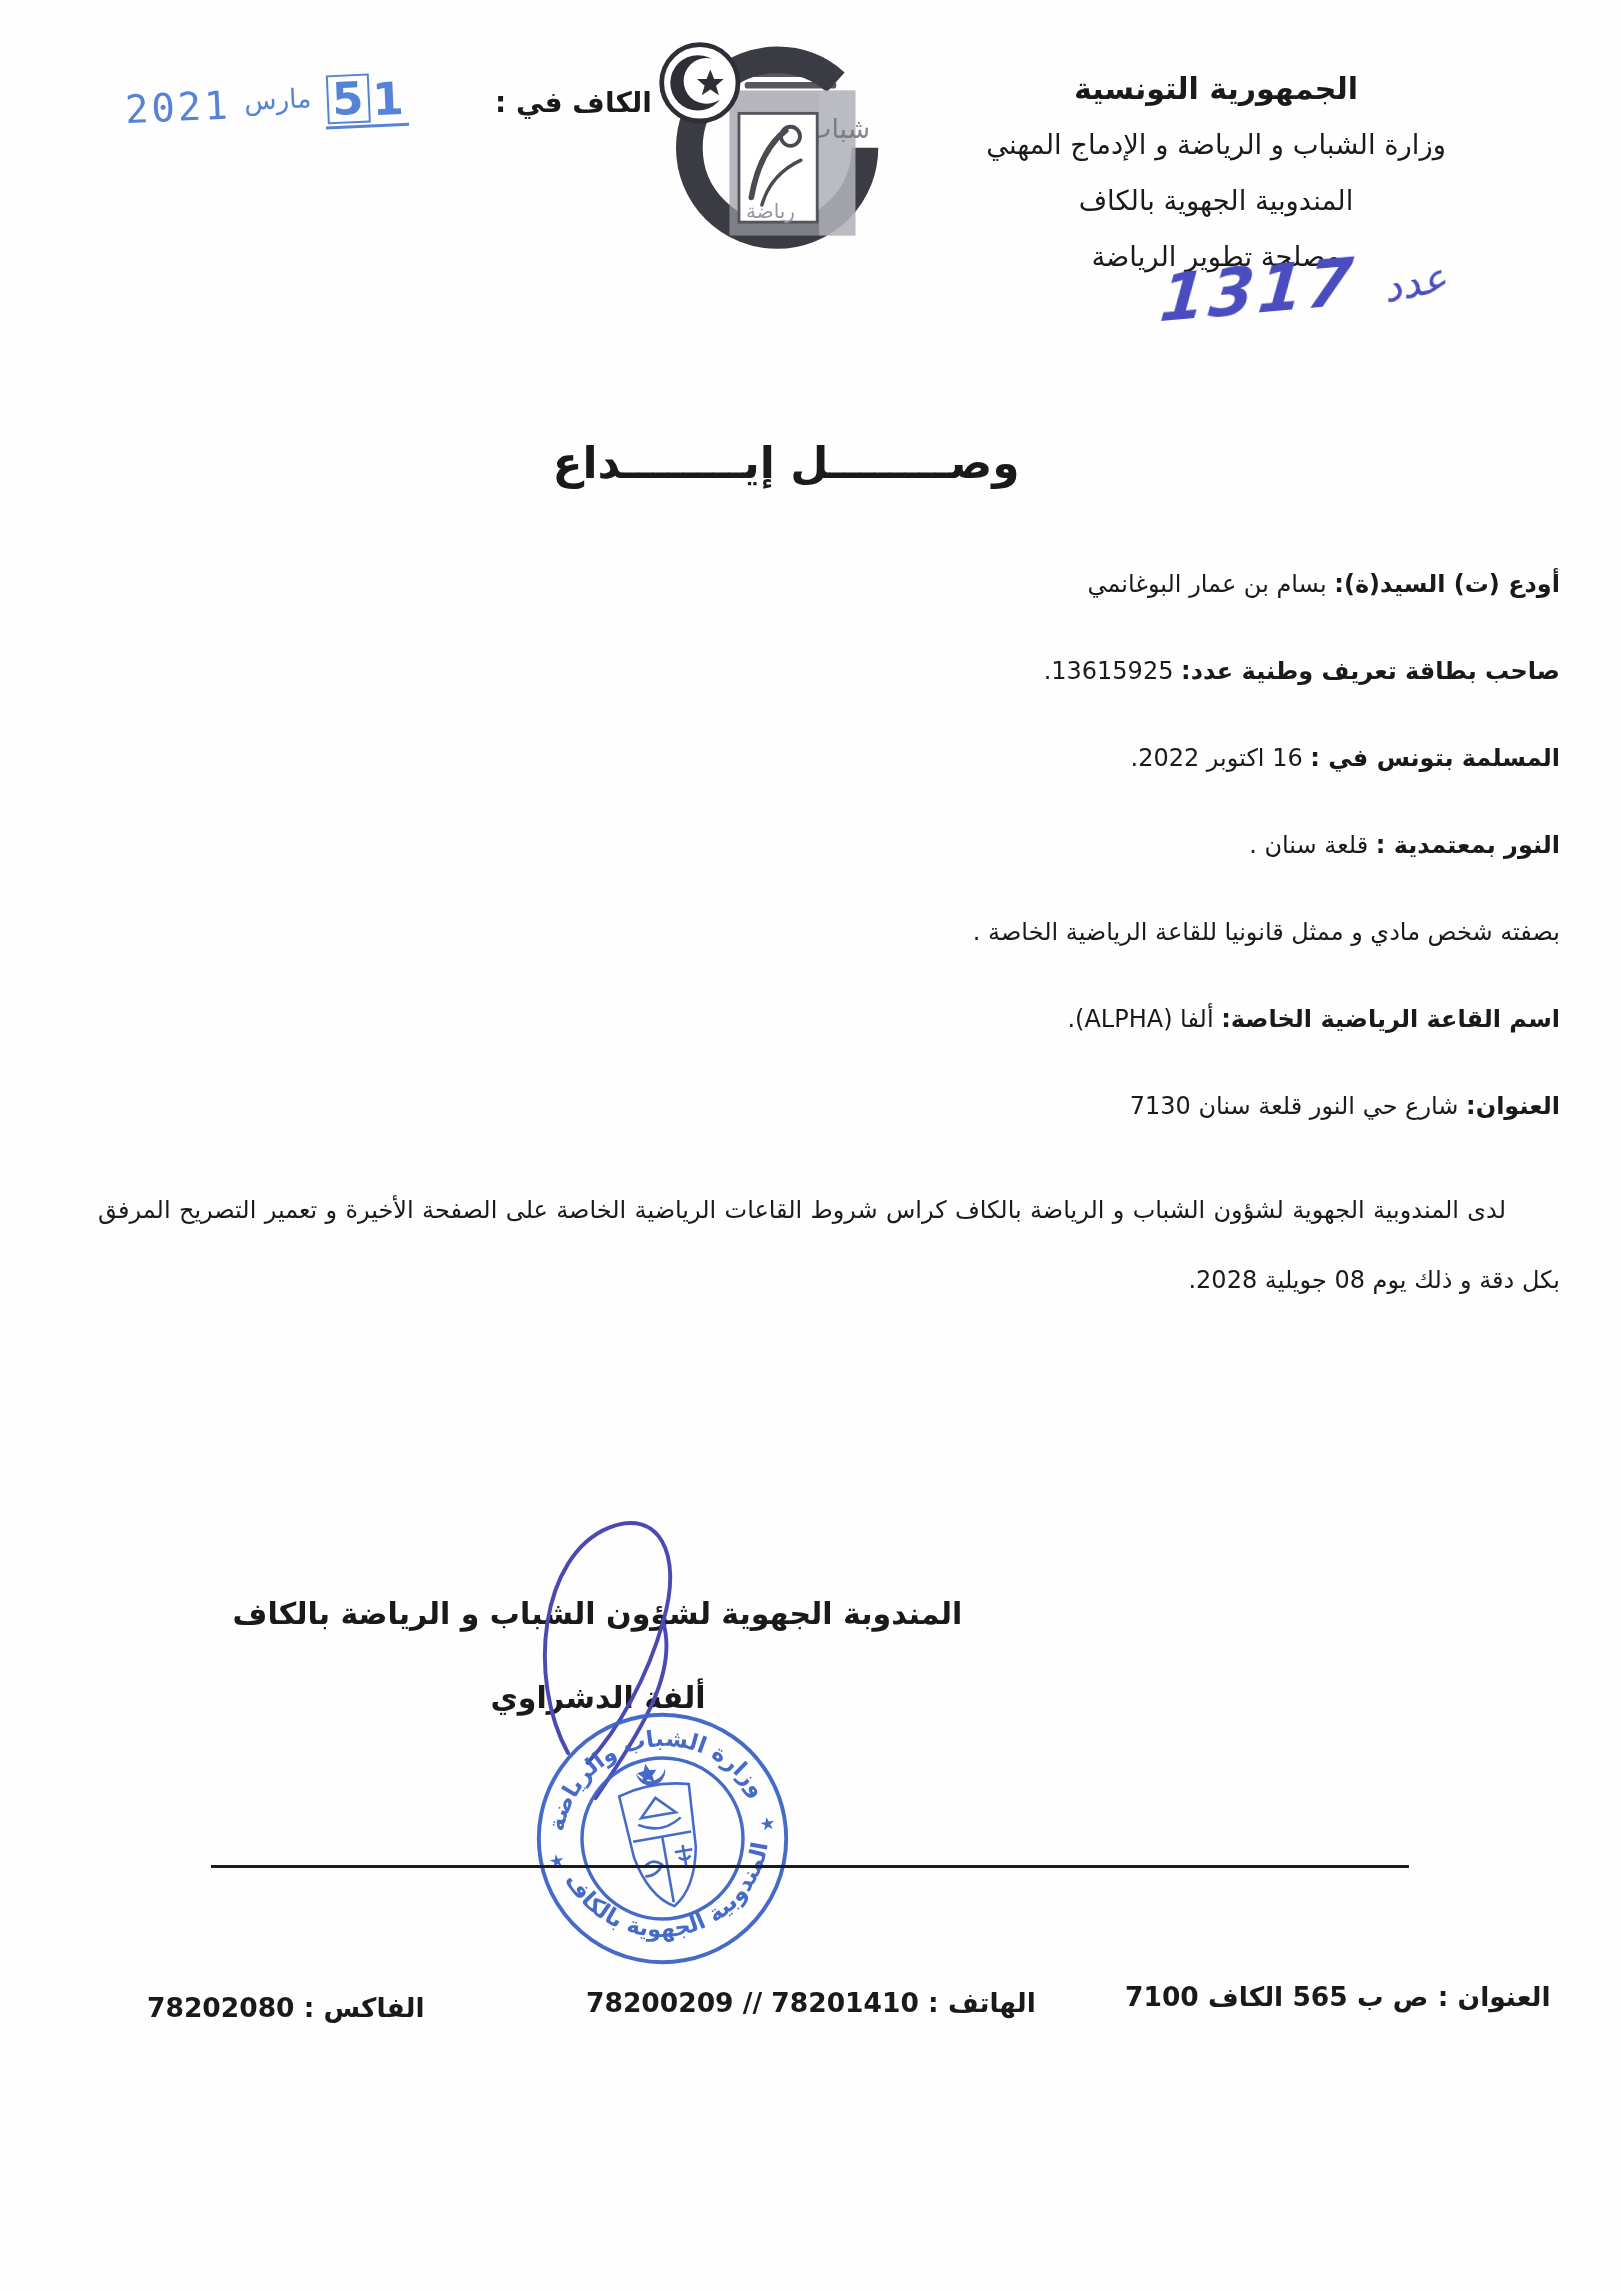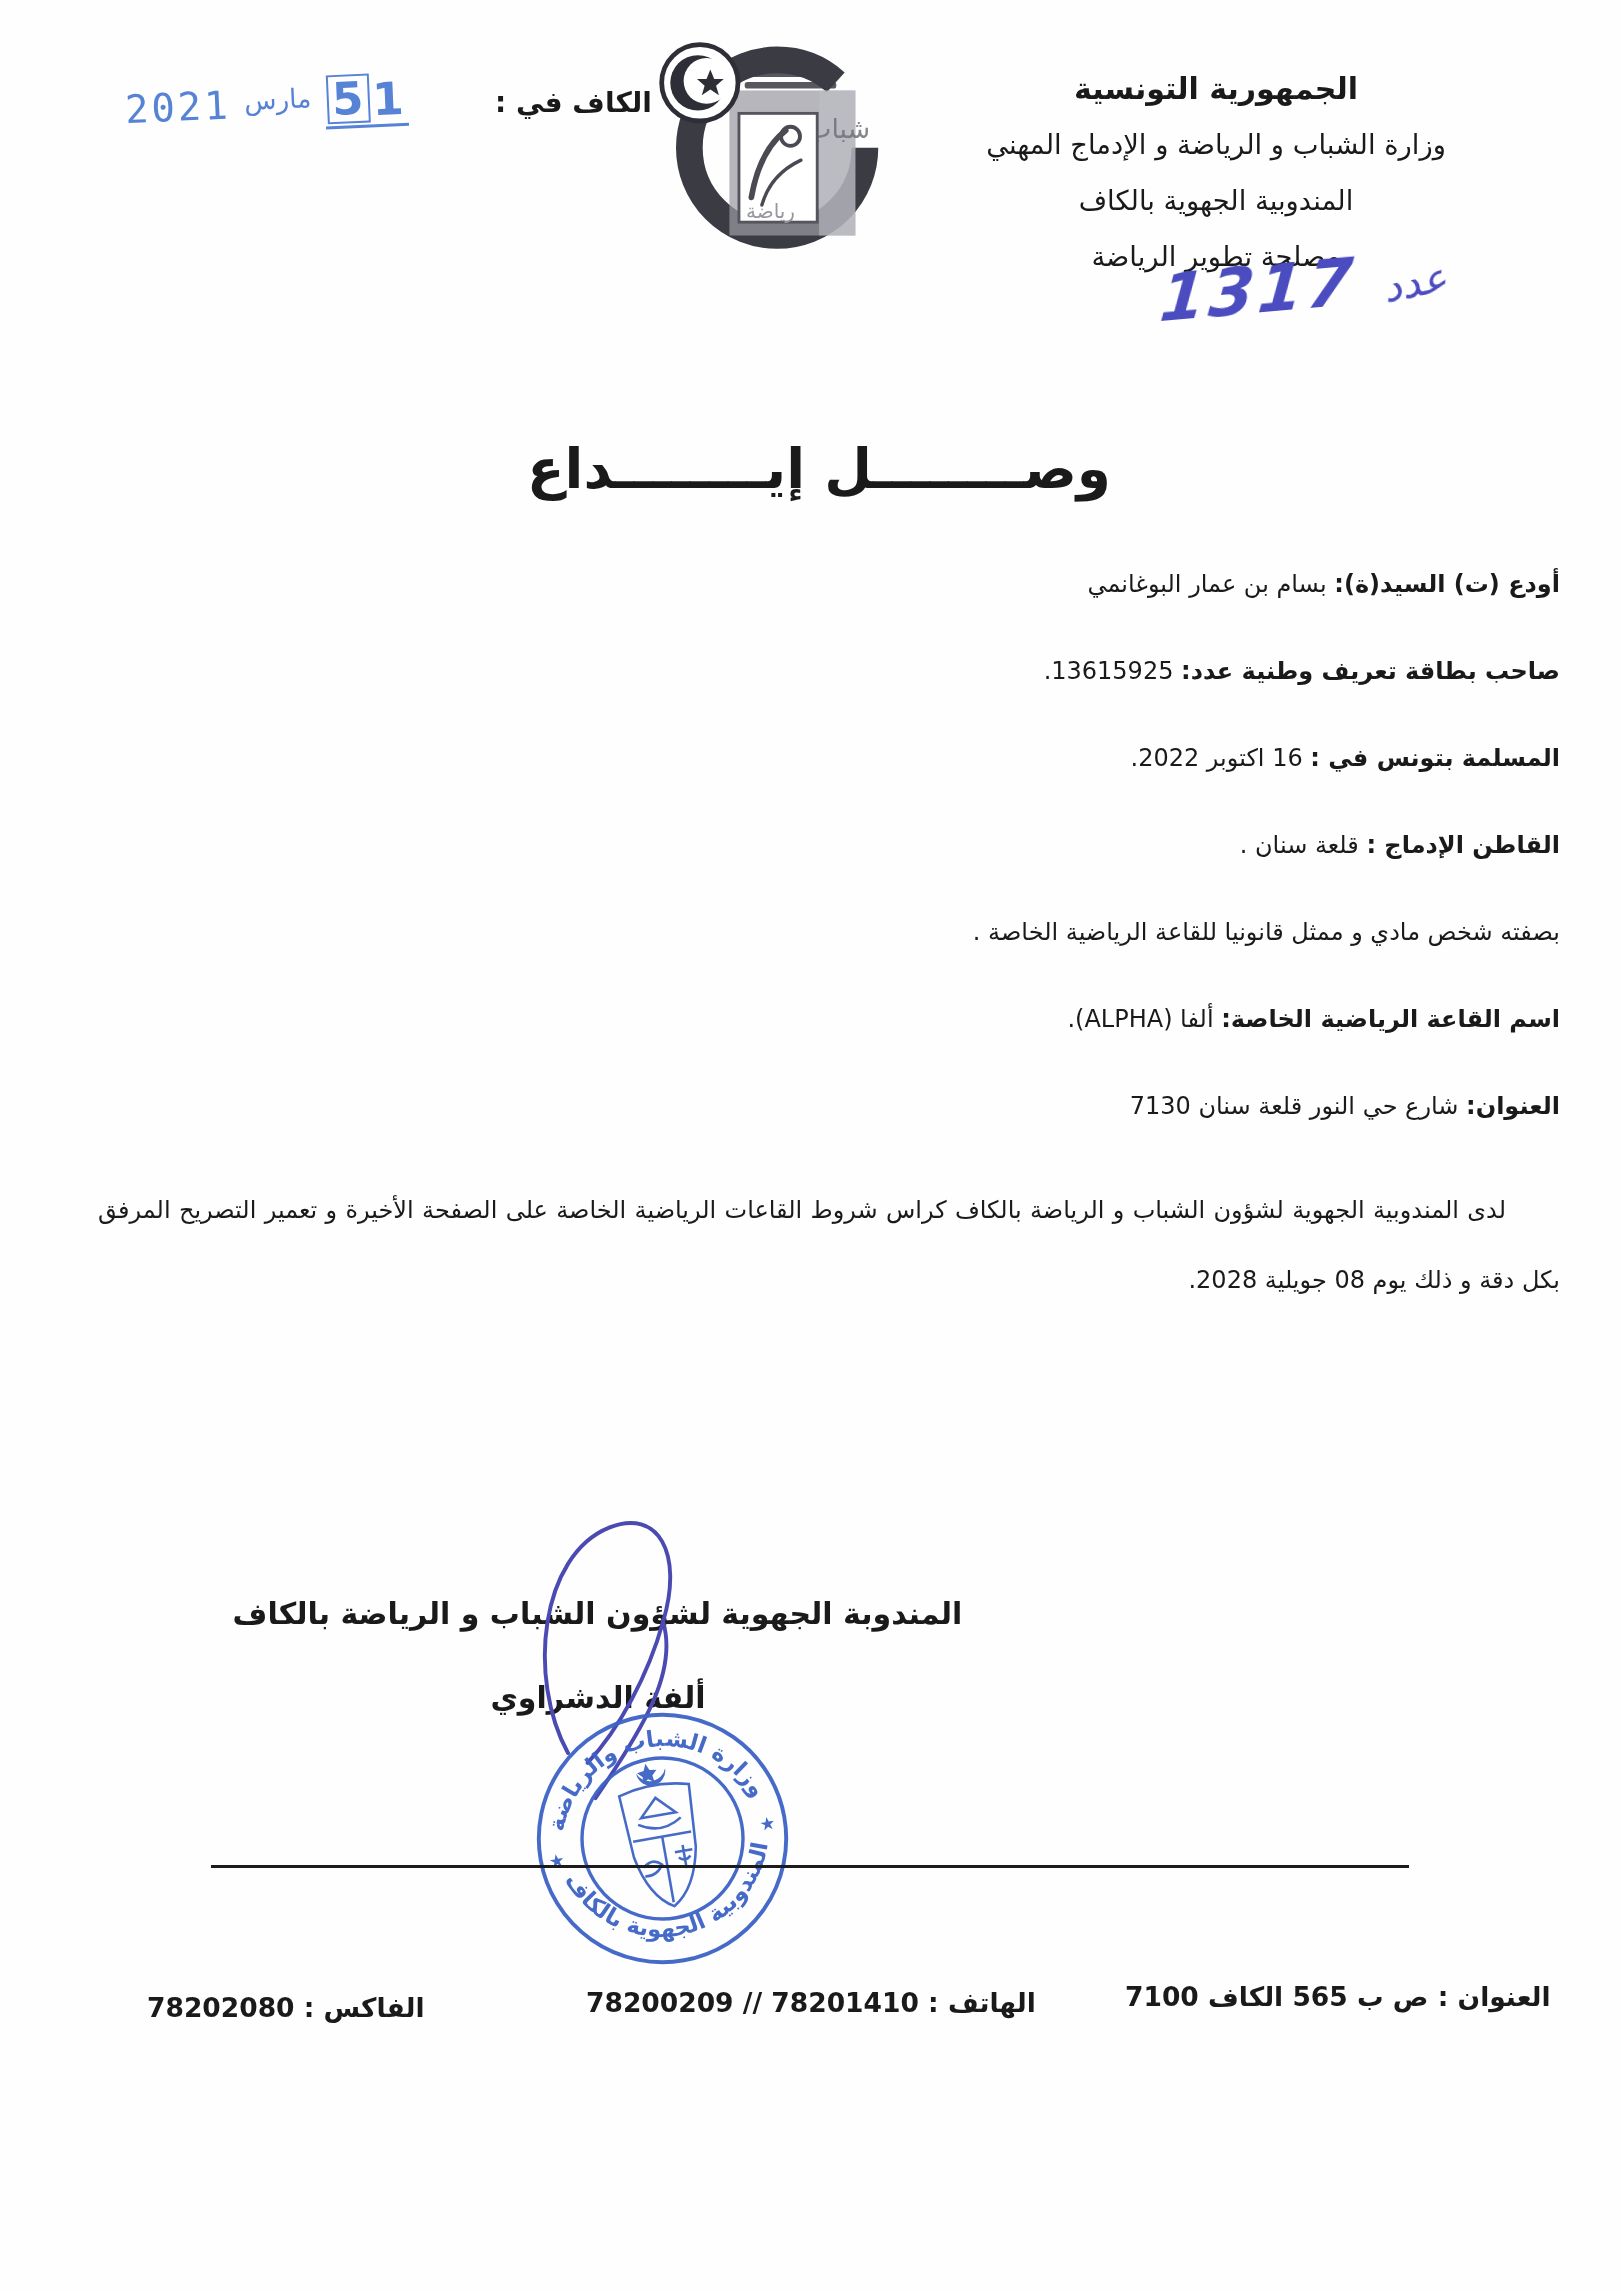--- a/index.html
+++ b/index.html
@@ -24,21 +24,21 @@
   .hdr .l1{font-size:30px;font-weight:bold;}
   .hdr .l{font-size:27.4px;}
   
   .hand{
     left:1054px;top:253px;width:392px;direction:rtl;color:#4b4cc0;
     transform:rotate(-5deg);font-style:italic;display:flex;gap:25.5px;align-items:center;
   }
   .hand .word{font-size:41px;transform:rotate(-6deg) translateY(5.9px);letter-spacing:-2px;filter:blur(0.3px);}
   .hand .num{font-size:65px;font-weight:bold;letter-spacing:3.9px;transform:skewX(-10deg);filter:blur(0.2px);}
   
-  .title{left:0;top:437px;width:1572px;text-align:center;font-size:55px;font-weight:bold;direction:rtl;padding-left:33px;}
+  .title{left:0;top:437px;width:1572px;text-align:center;font-size:44px;font-weight:bold;direction:rtl;}
   
   .body{left:98px;top:570px;width:1462px;direction:rtl;text-align:right;font-size:24px;}
   .body .line{height:87px;}
   .body b{font-weight:bold;}
   .body .para{margin-top:-3.9px;line-height:70px;text-indent:54px;text-align:justify;}
   
   .sig-org{left:186px;top:1596px;width:823px;text-align:center;font-size:30px;font-weight:bold;direction:rtl;}
   .sig-name{left:412px;top:1680px;width:372px;text-align:center;font-size:30px;font-weight:bold;direction:rtl;}
   .rule{left:211px;top:1865px;width:1198px;height:2.9px;background:#1c1c1c;z-index:5;}
   .sig-svg{left:470px;top:1506px;z-index:2;}
@@ -100,21 +100,21 @@
     <span class="word">عدد</span>
     <span class="num">1317</span>
   </div>
 
   <div class="abs title">وصــــــــل إيــــــــداع</div>
 
   <div class="abs body">
     <div class="line"><b>أودع (ت) السيد(ة):</b><span> بسام بن عمار البوغانمي</span></div>
     <div class="line"><b>صاحب بطاقة تعريف وطنية عدد:</b><span> 13615925.</span></div>
     <div class="line"><b>المسلمة بتونس في :</b><span> 16 اكتوبر 2022.</span></div>
-    <div class="line"><b>القاطن الإدماج :</b><span> قلعة سنان .</span></div>
+    <div class="line"><b>النور بمعتمدية :</b><span> قلعة سنان .</span></div>
     <div class="line"><b></b><span>بصفته شخص مادي و ممثل قانونيا للقاعة الرياضية الخاصة .</span></div>
     <div class="line"><b>اسم القاعة الرياضية الخاصة:</b><span> ألفا  (ALPHA).</span></div>
     <div class="line"><b>العنوان:</b><span> شارع حي النور قلعة سنان 7130</span></div>
     <div class="para">لدى المندوبية الجهوية لشؤون الشباب و الرياضة بالكاف كراس شروط القاعات الرياضية الخاصة على الصفحة الأخيرة و تعمير التصريح المرفق بكل دقة و ذلك يوم 08 جويلية 2028.</div>
   </div>
 
   <div class="abs sig-org">المندوبة الجهوية لشؤون الشباب و الرياضة بالكاف</div>
   <div class="abs sig-name">ألفة الدشراوي</div>
 
   <svg class="abs sig-svg" width="245" height="304" viewBox="0 0 250 310">

